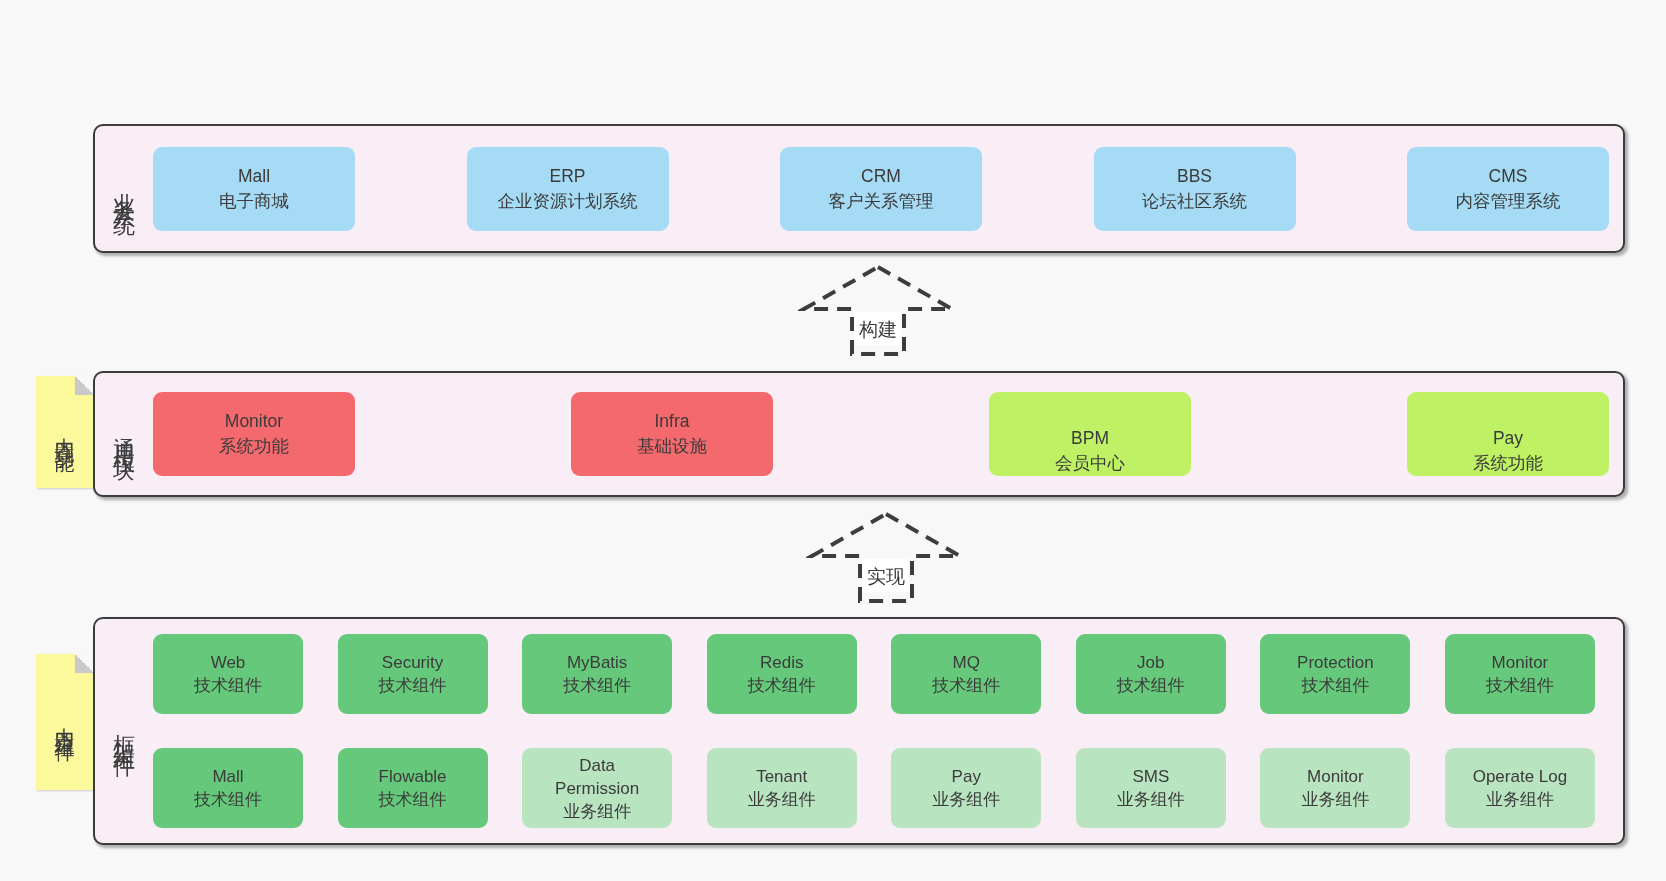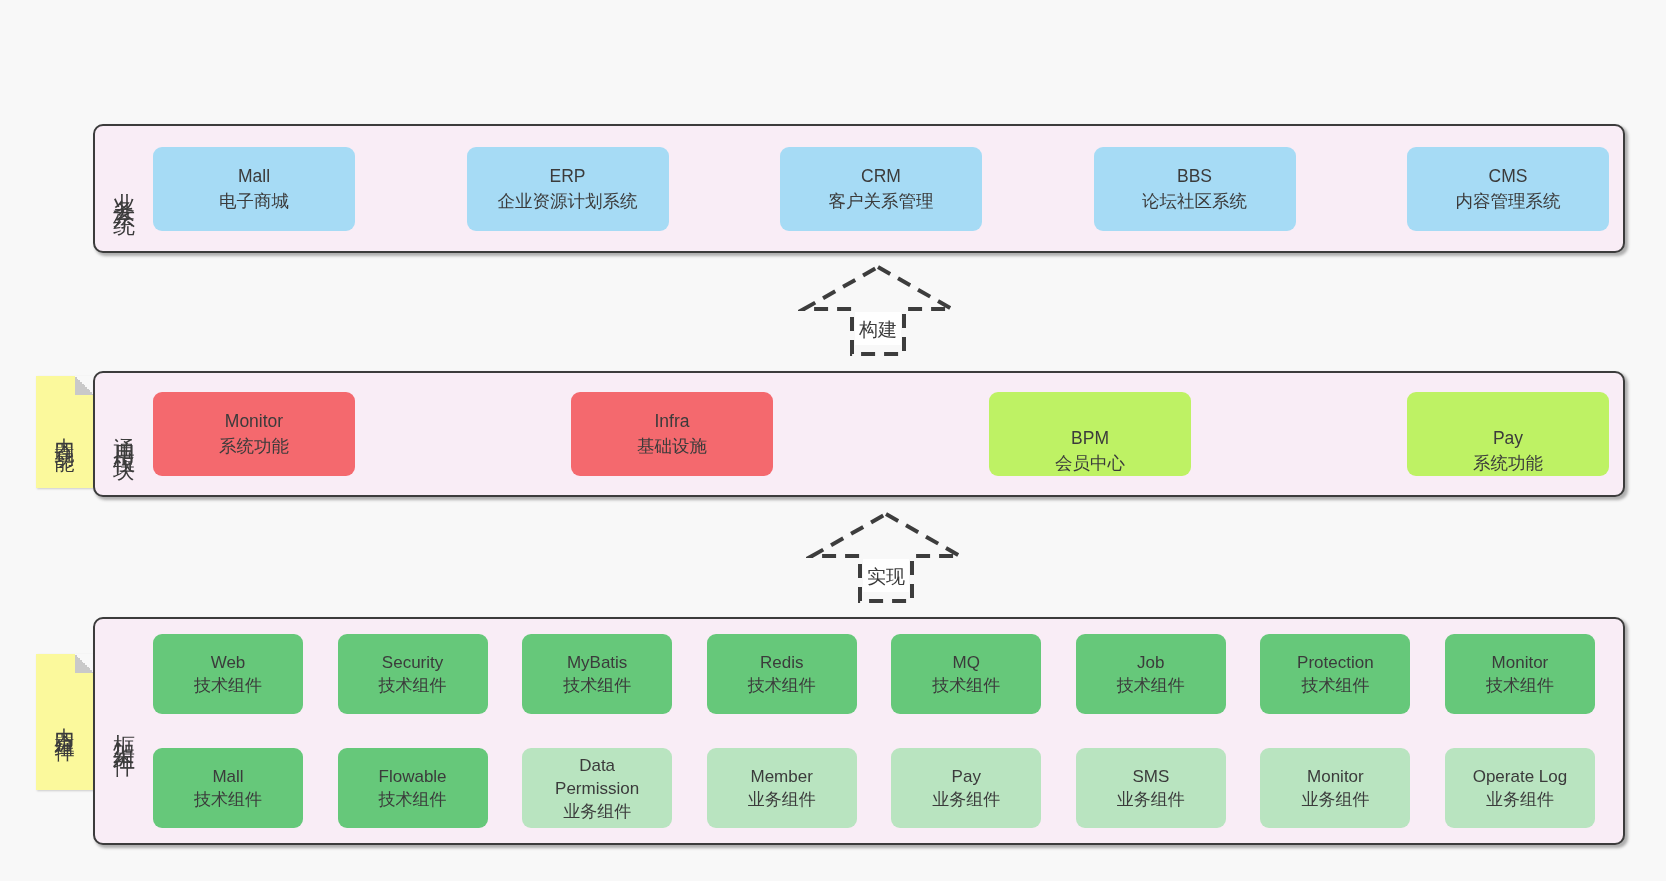--- a/index.html
+++ b/index.html
@@ -203,21 +203,21 @@
           </div>
           <div class="box v-green">
             <div class="box-name">Flowable</div>
             <div class="box-desc">技术组件</div>
           </div>
           <div class="box v-greenlight">
             <div class="box-name">Data Permission</div>
             <div class="box-desc">业务组件</div>
           </div>
           <div class="box v-greenlight">
-            <div class="box-name">Member</div>
+            <div class="box-name">Tenant</div>
             <div class="box-desc">业务组件</div>
           </div>
           <div class="box v-greenlight">
             <div class="box-name">Pay</div>
             <div class="box-desc">业务组件</div>
           </div>
           <div class="box v-greenlight">
             <div class="box-name">SMS</div>
             <div class="box-desc">业务组件</div>
           </div>

